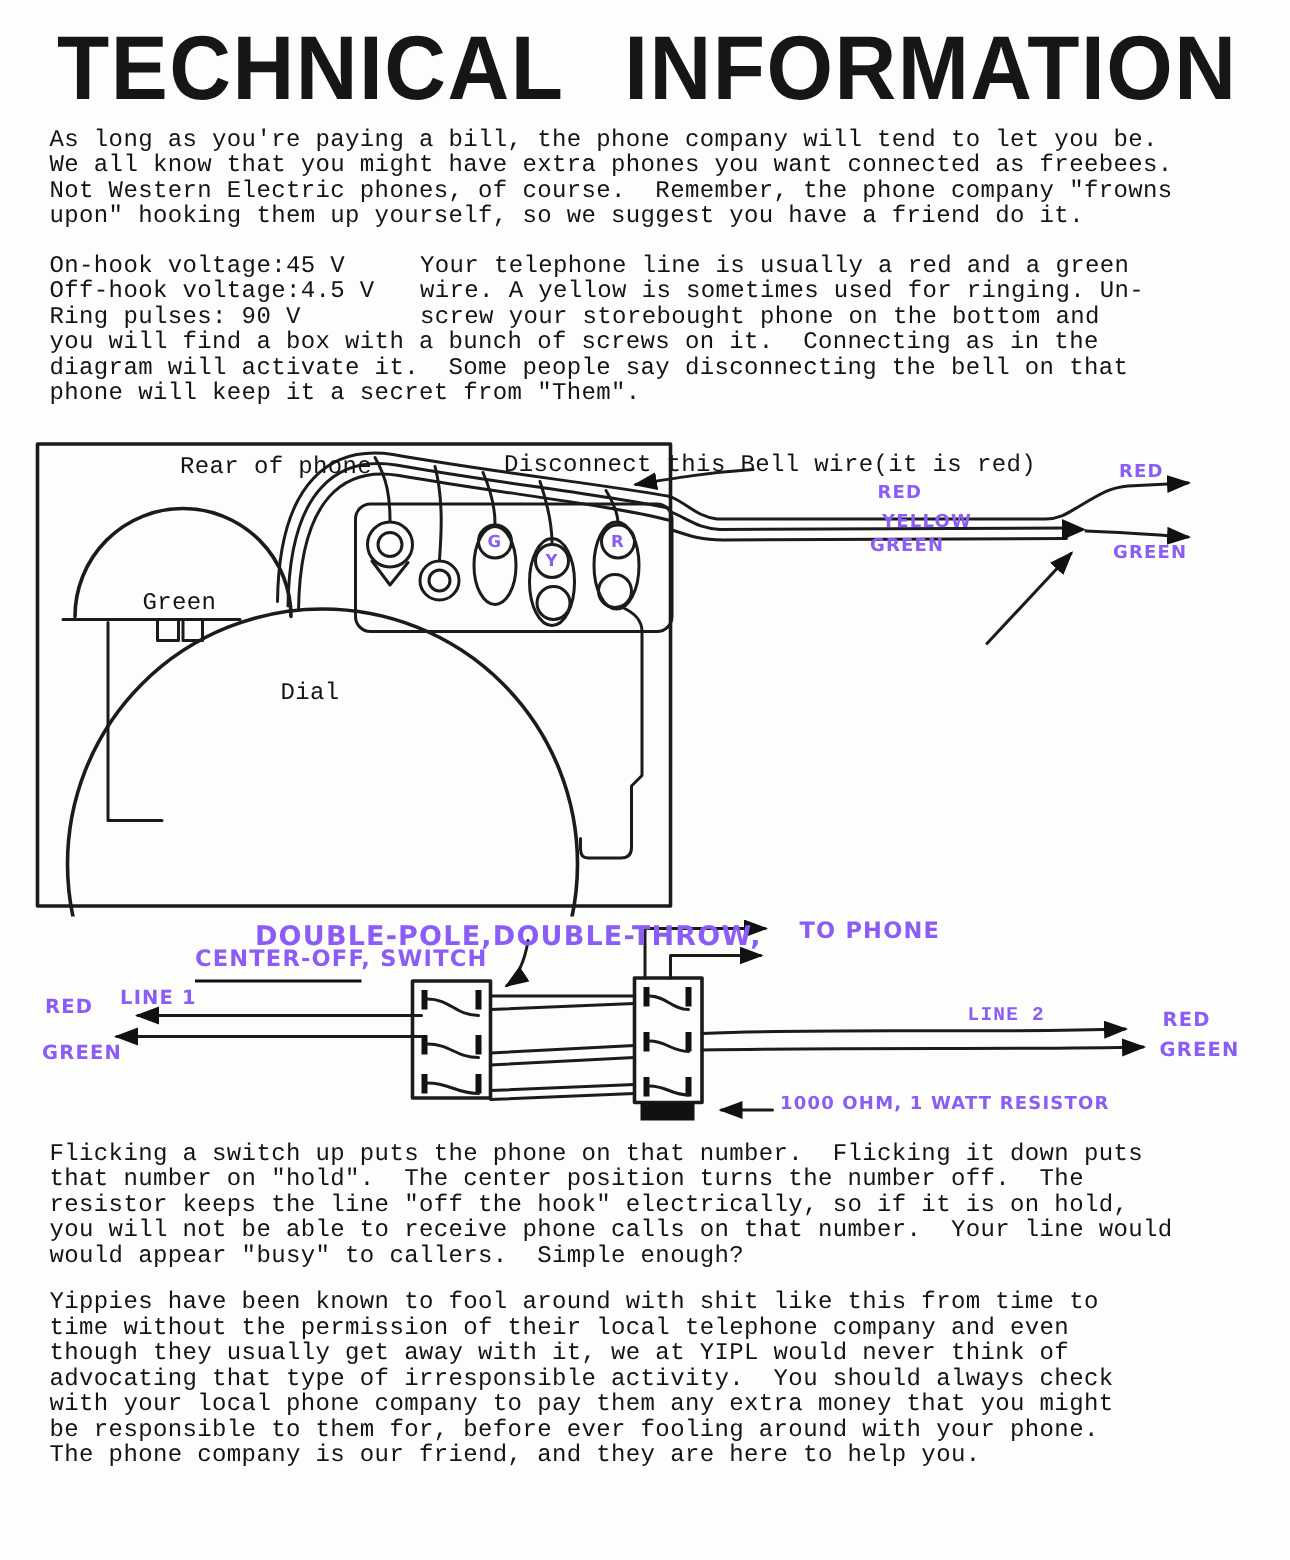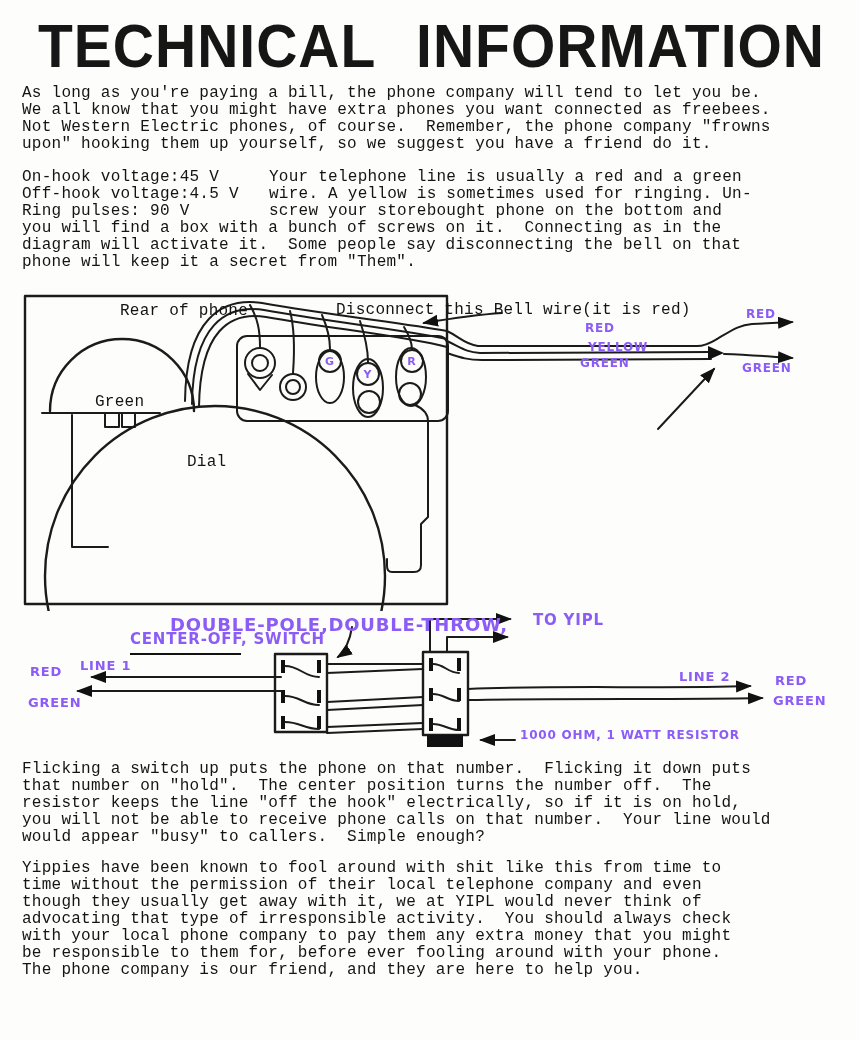--- a/index.html
+++ b/index.html
@@ -26,21 +26,21 @@
   }
 
   .mono {
     font-family:"Liberation Mono", monospace;
     font-size:16px;
     line-height:17px;
     letter-spacing:.25px;
     white-space:pre-wrap;
     color:#141414;
   }
-  .para { margin-left:22px; margin-right:20px; }
+  .para { margin-left:33px; margin-right:20px; }
   .p1 { margin-top:9px; }
   .block2 { margin-top:16px; overflow:hidden; }
   .specs { float:left; width:247px; }
   .p3 { }
   .p4 { }
   .p5 { margin-top:14px; }
 
   .diagram { position:relative; width:860px; }
   .phone-diagram { height:322px; margin-top:18px; }
   .switch-diagram { height:150px; }
@@ -203,25 +203,25 @@
       <path class="stroke" d="M447,41 V26 L507,26" marker-end="url(#ah2)"></path>
 
       <path class="stroke" d="M352,16 C350,30 344,42 338,46" marker-end="url(#ah2)"></path>
 
       <rect class="fillb" x="427" y="124" width="36" height="12"></rect>
       <path class="stroke" d="M515,129 L481,129" marker-end="url(#ah2)"></path>
     </svg>
 
     <div class="lbl hand h14" style="left:170px; top:3px;">DOUBLE-POLE,DOUBLE-THROW,</div>
     <div class="lbl hand h15" style="left:130px; top:19px;"><span class="u">CENTER-OFF</span><span>, SWITCH</span></div>
-    <div class="lbl hand h15" style="left:533px; top:0px;">TO YIPL</div>
+    <div class="lbl hand h15" style="left:533px; top:0px;">TO PHONE</div>
     <div class="lbl hand h13" style="left:80px; top:47px;">LINE 1</div>
     <div class="lbl hand h13" style="left:30px; top:53px;">RED</div>
     <div class="lbl hand h13" style="left:28px; top:84px;">GREEN</div>
-    <div class="lbl hand h13" style="left:679px; top:58px;">LINE 2</div>
+    <div class="lbl hand h13" style="left:645px; top:58px;font-family:Liberation Mono, monospace;">LINE 2</div>
     <div class="lbl hand h13" style="left:775px; top:62px;">RED</div>
     <div class="lbl hand h13" style="left:773px; top:82px;">GREEN</div>
     <div class="lbl hand h12" style="left:520px; top:117px;">1000 OHM, 1 WATT RESISTOR</div>
   </div>
 
   <p class="mono para p4">Flicking a switch up puts the phone on that number.  Flicking it down puts
 that number on "hold".  The center position turns the number off.  The
 resistor keeps the line "off the hook" electrically, so if it is on hold,
 you will not be able to receive phone calls on that number.  Your line would
 would appear "busy" to callers.  Simple enough?</p>

